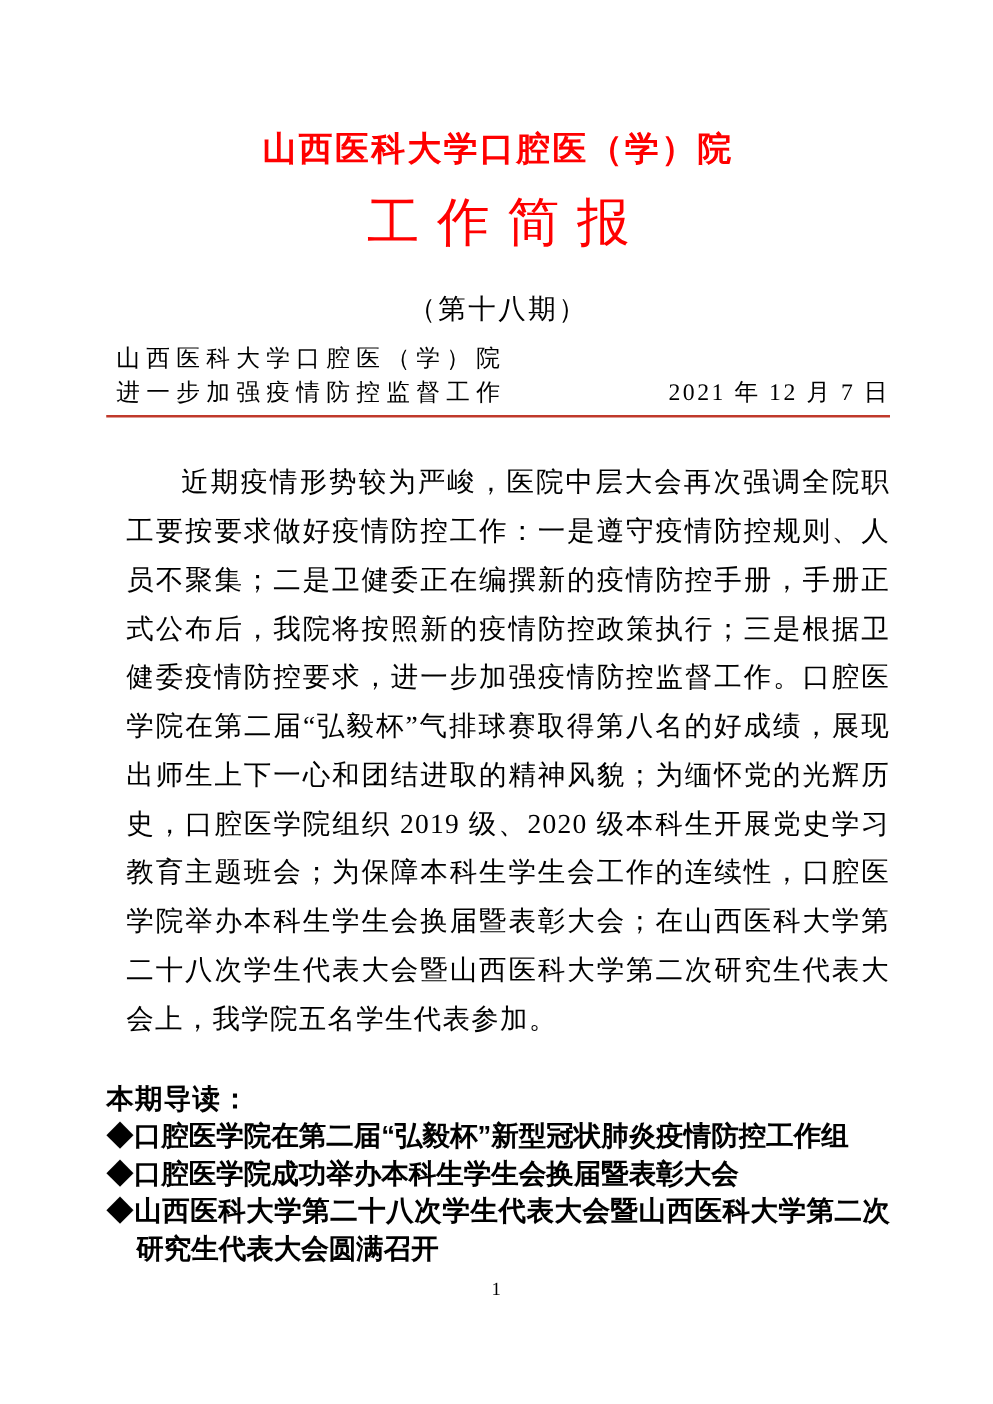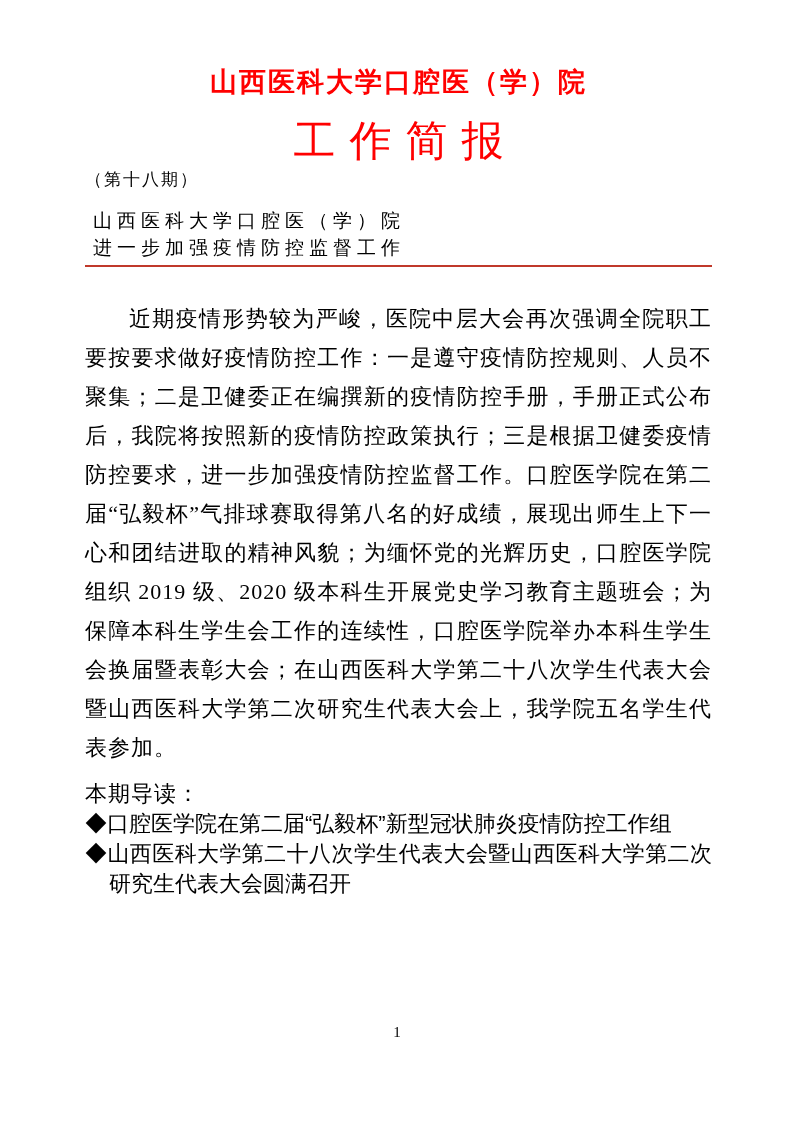--- a/index.html
+++ b/index.html
@@ -7,21 +7,21 @@
     padding: 0;
     background: #ffffff;
   }
   .page {
     position: relative;
     width: 794px;
     height: 1123px;
     margin: 0 auto;
     background: #ffffff;
     box-sizing: border-box;
-    padding: 63px 82px 0 85px;
+    padding: 100px 82px 0 85px;
     font-family: "Liberation Serif", serif;
     color: #000000;
     overflow: hidden;
   }
   .org-title {
     text-align: center;
     color: #ff0000;
     font-family: "Liberation Sans", sans-serif;
     font-weight: bold;
     font-size: 27px;
@@ -33,21 +33,23 @@
     text-align: center;
     color: #ff0000;
     font-family: "Liberation Sans", sans-serif;
     font-weight: normal;
     font-size: 42px;
     line-height: 48px;
     letter-spacing: 14px;
     text-indent: 14px; 
   }
   .issue {
-    font-size: 17px;
+    margin-top: 30px;
+    text-align: center;
+    font-size: 22px;
     line-height: 30px;
     letter-spacing: 2px;
   }
   .sender {
     margin-top: 12px;
     display: flex;
     justify-content: space-between;
     align-items: flex-end;
     border-bottom: 2px solid #c0392b;
     padding-bottom: 4px;
@@ -56,31 +58,31 @@
   }
   .sender-lines div {
     letter-spacing: 5px;
     padding-left: 8px;
   }
   .sender-date {
     letter-spacing: 2px;
     white-space: nowrap;
   }
   .body-text {
-    margin: 32px 0 0 0;
+    margin: 32px 0 0 16px;
     font-size: 22px;
     line-height: 39px;
     text-align: justify;
     text-indent: 2em;
     letter-spacing: 1px;
   }
   .digest {
-    margin-top: 12px;
+    margin-top: 30px;
     font-family: "Liberation Sans", sans-serif;
-    font-weight: normal;
+    font-weight: bold;
     font-size: 22px;
     line-height: 30px;
   }
   .digest-heading {
     letter-spacing: 1px;
   }
   .digest-list {
     list-style: none;
     margin: 0;
     padding: 0;
@@ -112,28 +114,30 @@
     <div class="org-title">山西医科大学口腔医（学）院</div>
     <h1 class="main-title">工作简报</h1>
     <div class="issue">（第十八期）</div>
   </header>
 
   <div class="sender">
     <div class="sender-lines">
       <div>山西医科大学口腔医（学）院</div>
       <div>进一步加强疫情防控监督工作</div>
     </div>
+    <div class="sender-date">2021 年 12 月 7 日</div>
   </div>
 
   <p class="body-text">近期疫情形势较为严峻，医院中层大会再次强调全院职工要按要求做好疫情防控工作：一是遵守疫情防控规则、人员不聚集；二是卫健委正在编撰新的疫情防控手册，手册正式公布后，我院将按照新的疫情防控政策执行；三是根据卫健委疫情防控要求，进一步加强疫情防控监督工作。口腔医学院在第二届“弘毅杯”气排球赛取得第八名的好成绩，展现出师生上下一心和团结进取的精神风貌；为缅怀党的光辉历史，口腔医学院组织 2019 级、2020 级本科生开展党史学习教育主题班会；为保障本科生学生会工作的连续性，口腔医学院举办本科生学生会换届暨表彰大会；在山西医科大学第二十八次学生代表大会暨山西医科大学第二次研究生代表大会上，我学院五名学生代表参加。</p>
 
   <section class="digest">
     <div class="digest-heading">本期导读：</div>
     <ul class="digest-list">
       <li><span class="bullet">◆</span><span>口腔医学院在第二届“弘毅杯”新型冠状肺炎疫情防控工作组</span></li>
+      <li><span class="bullet">◆</span><span>口腔医学院成功举办本科生学生会换届暨表彰大会</span></li>
       <li><span class="bullet">◆</span><span>山西医科大学第二十八次学生代表大会暨山西医科大学第二次研究生代表大会圆满召开</span></li>
     </ul>
   </section>
 
   <footer class="page-footer">
     <span>1</span>
   </footer>
 
 </div>
 

